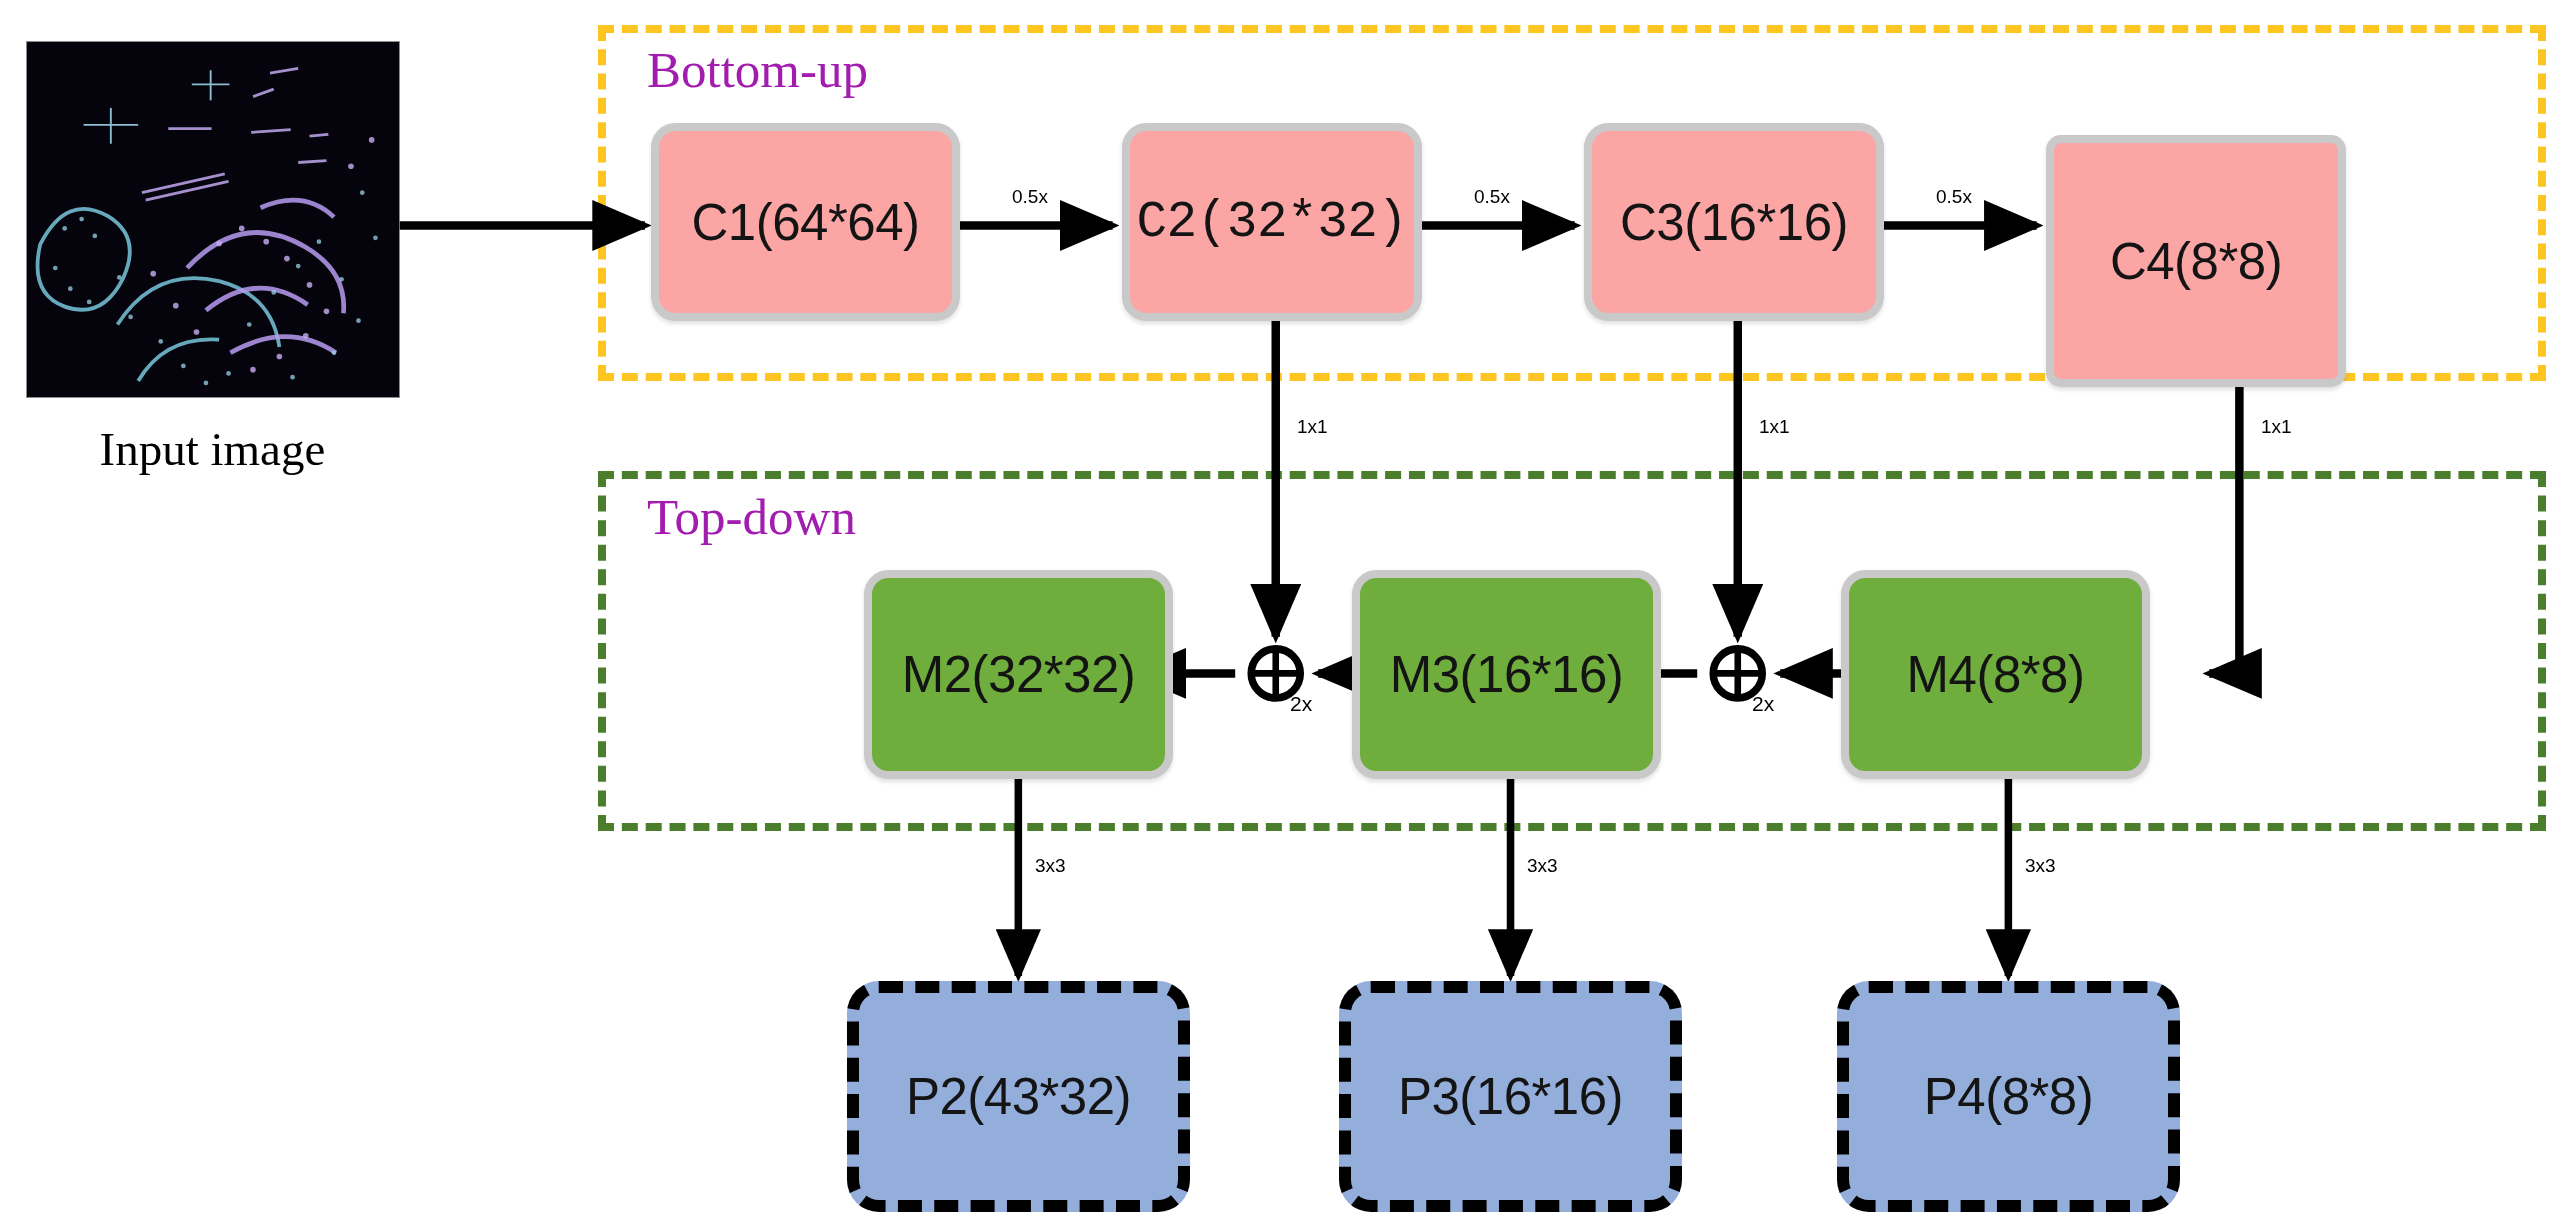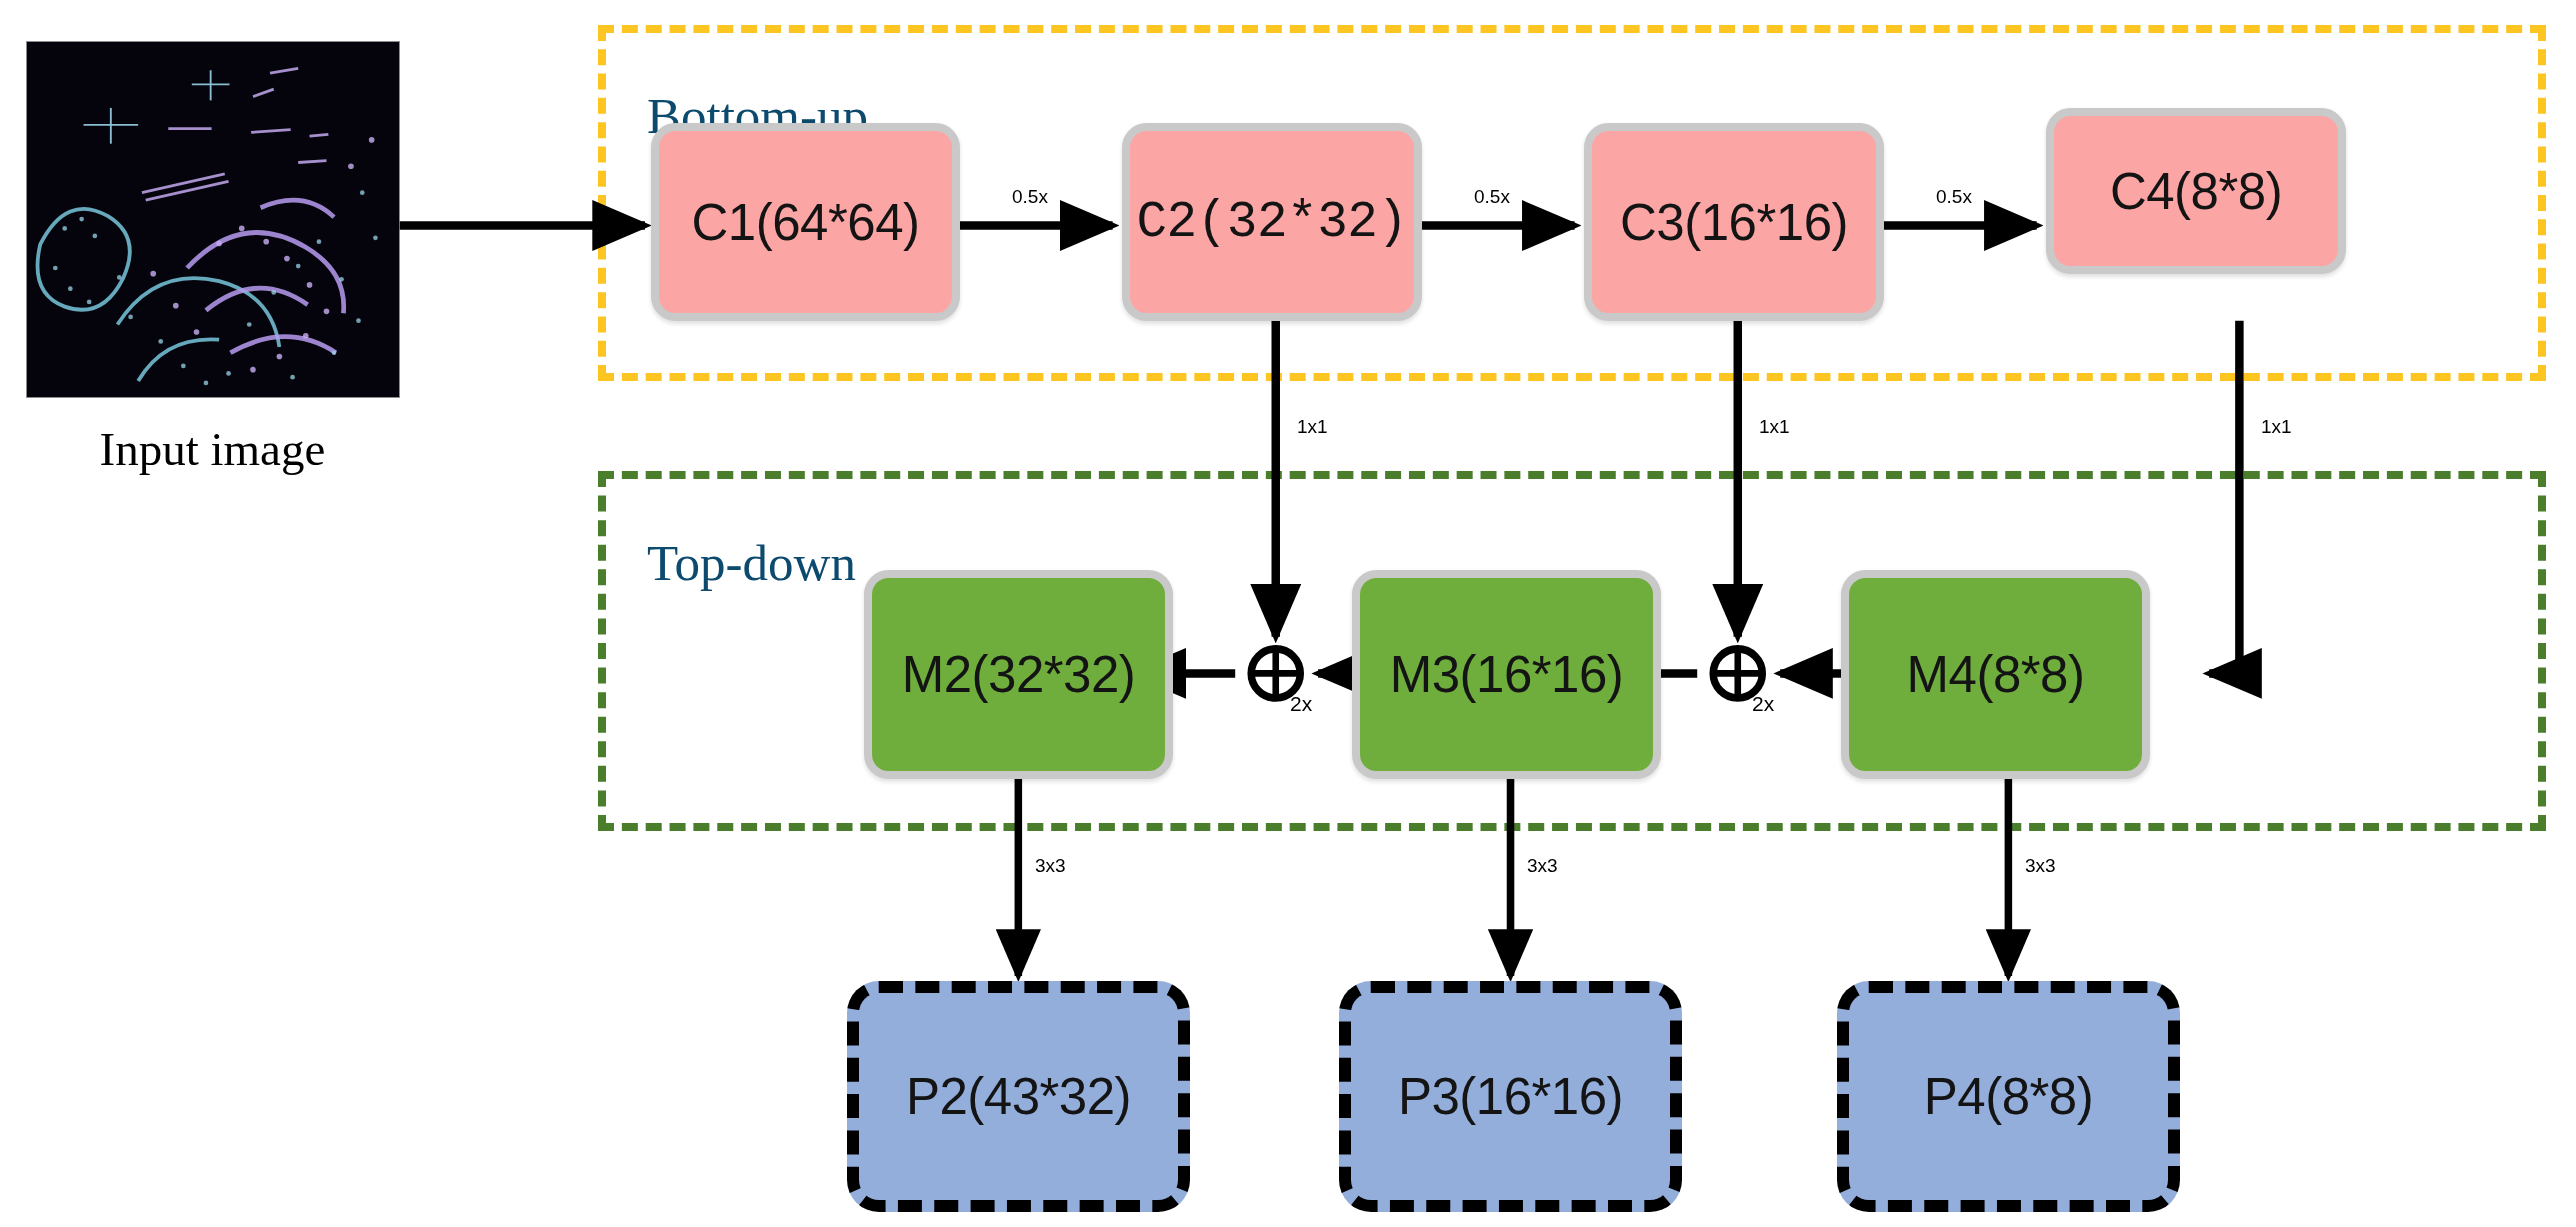--- a/index.html
+++ b/index.html
@@ -34,24 +34,23 @@
   .group-box.bottomup {
     border: 8.5px dashed #fcc521;
   }
   .group-box.topdown {
     border: 8.5px dashed #4a7d2c;
   }
   .group-label {
     position: absolute;
     font-family: "Liberation Serif", serif;
     font-size: 51px;
-    color: #0c4a6e;
+    color: #a21caf;
     white-space: nowrap;
     line-height: 1;
-    margin-top: 46px;
   }
   
   .node {
     position: absolute;
     box-sizing: border-box;
     display: flex;
     align-items: center;
     justify-content: center;
     border-radius: 24.5px;
     font-size: 51px;
@@ -231,21 +230,21 @@
     <line x1="1080" y1="820" x2="1080" y2="1035" stroke="#000000" stroke-width="8" marker-end="url(#arrowhead)"></line>
 
     <line x1="1602" y1="820" x2="1602" y2="1035" stroke="#000000" stroke-width="8" marker-end="url(#arrowhead)"></line>
 
     <line x1="2130" y1="820" x2="2130" y2="1035" stroke="#000000" stroke-width="8" marker-end="url(#arrowhead)"></line>
   </svg>
 
   <div class="node conv" style="left:651px; top:123px; width:309px; height:198px;">C1(64*64)</div>
   <div class="node conv" style="left:1122px; top:123px; width:300px; height:198px;font-family:Liberation Mono, monospace;">C2(32*32)</div>
   <div class="node conv" style="left:1584px; top:123px; width:300px; height:198px;">C3(16*16)</div>
-  <div class="node conv" style="left:2046px; top:108px; width:300px; height:166px;">C4(8*8)</div>
+  <div class="node conv" style="left:2046px; top:135px; width:300px; height:252px;border-radius:15px;">C4(8*8)</div>
 
   <div class="edge-label" style="left:1012px; top:187px;">0.5x</div>
   <div class="edge-label" style="left:1474px; top:187px;">0.5x</div>
   <div class="edge-label" style="left:1936px; top:187px;">0.5x</div>
 
   <div class="edge-label" style="left:1297px; top:417px;">1x1</div>
   <div class="edge-label" style="left:1759px; top:417px;">1x1</div>
   <div class="edge-label" style="left:2261px; top:417px;">1x1</div>
 
   <div class="node merge" style="left:864px; top:570px; width:309px; height:209px;">M2(32*32)</div>

